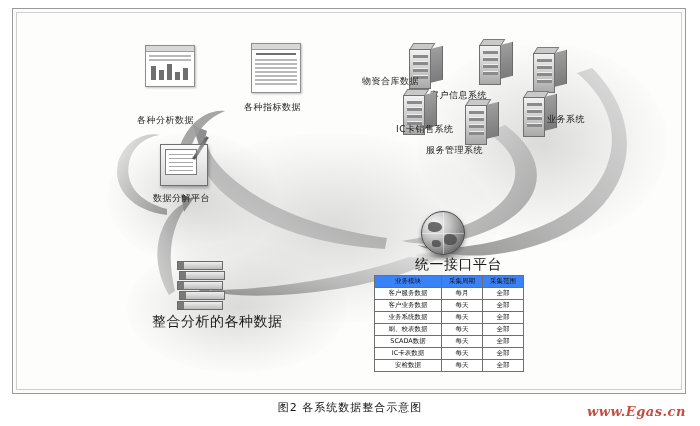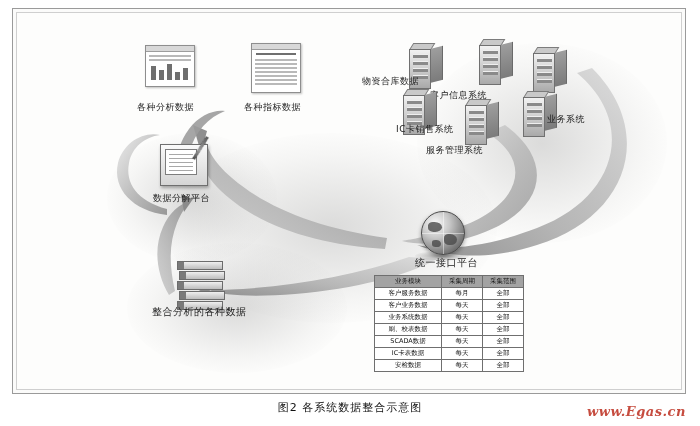--- a/index.html
+++ b/index.html
@@ -50,21 +50,21 @@
 
   
   .cn-label {
     position: absolute;
     font-size: 9px;
     color: #1b1b1b;
     font-family: "DejaVu Sans", "Liberation Sans", sans-serif;
     white-space: nowrap;
     letter-spacing: 0.5px;
   }
-  .cn-label.big { font-size: 10px; }
+  .cn-label.big { font-size: 14px; }
 
   
   .doc-thumb {
     position: absolute;
     background: #ffffff;
     border: 1px solid #8e8e8e;
     box-shadow: 1px 1px 2px rgba(0,0,0,0.25);
     overflow: hidden;
   }
   .doc-thumb .bar {
@@ -226,21 +226,21 @@
   }
   .data-table td, .data-table th {
     border: 1px solid #6f6f6f;
     padding: 0px 2px;
     height: 11px;
     text-align: center;
     font-weight: normal;
     white-space: nowrap;
   }
   .data-table thead td {
-    background: #a3a3a3;
+    background: #3b82f6;
   }
   .data-table td.col-a { width: 62px; text-align: center; }
   .data-table td.col-b { width: 36px; }
   .data-table td.col-c { width: 36px; }
 
   
   .caption {
     position: absolute;
     left: 0; right: 0;
     top: 400px;
@@ -315,21 +315,21 @@
       <div class="doc-thumb" style="left:128px; top:32px; width:48px; height:40px;">
         <div class="hdr"></div>
         <div class="bar" style="top:9px;"></div>
         <div class="bar" style="top:13px;"></div>
         <div class="chart-block" style="left:5px; top:20px; width:5px; height:14px;"></div>
         <div class="chart-block" style="left:13px; top:24px; width:5px; height:10px;"></div>
         <div class="chart-block" style="left:21px; top:18px; width:5px; height:16px;"></div>
         <div class="chart-block" style="left:29px; top:26px; width:5px; height:8px;"></div>
         <div class="chart-block" style="left:37px; top:22px; width:5px; height:12px;"></div>
       </div>
-      <div class="cn-label" style="left:120px; top:88px;">各种分析数据</div>
+      <div class="cn-label" style="left:120px; top:101px;">各种分析数据</div>
 
       <div class="doc-thumb" style="left:234px; top:30px; width:48px; height:48px;">
         <div class="hdr"></div>
         <div class="chart-block" style="left:4px; top:9px; width:40px; height:2px;"></div>
         <div class="bar" style="top:15px;"></div>
         <div class="bar" style="top:19px;"></div>
         <div class="bar" style="top:23px;"></div>
         <div class="bar" style="top:27px;"></div>
         <div class="bar" style="top:31px;"></div>
         <div class="bar" style="top:35px;"></div>
@@ -429,21 +429,21 @@
         <div class="bk" style="top:20px; left:0px;">
             <div class="spine"></div>
           </div>
         <div class="bk" style="top:30px; left:2px;">
             <div class="spine"></div>
           </div>
         <div class="bk" style="top:40px; left:0px;">
             <div class="spine"></div>
           </div>
       </div>
-      <div class="cn-label big" style="left:135px; top:292px;text-align:center;">整合分析的各种数据</div>
+      <div class="cn-label big" style="left:135px; top:300px;text-align:center;">整合分析的各种数据</div>
 
       <div class="globe-base" style="left:398px; top:238px;"></div>
       <div class="globe" style="left:404px; top:198px;">
         <div class="merid"></div>
         <div class="eq"></div>
         <div class="land" style="left:6px; top:10px; width:14px; height:10px;"></div>
         <div class="land" style="left:22px; top:22px; width:13px; height:11px;"></div>
         <div class="land" style="left:10px; top:28px; width:9px; height:7px;"></div>
       </div>
       <div class="cn-label big" style="left:398px; top:243px;">统一接口平台</div>

